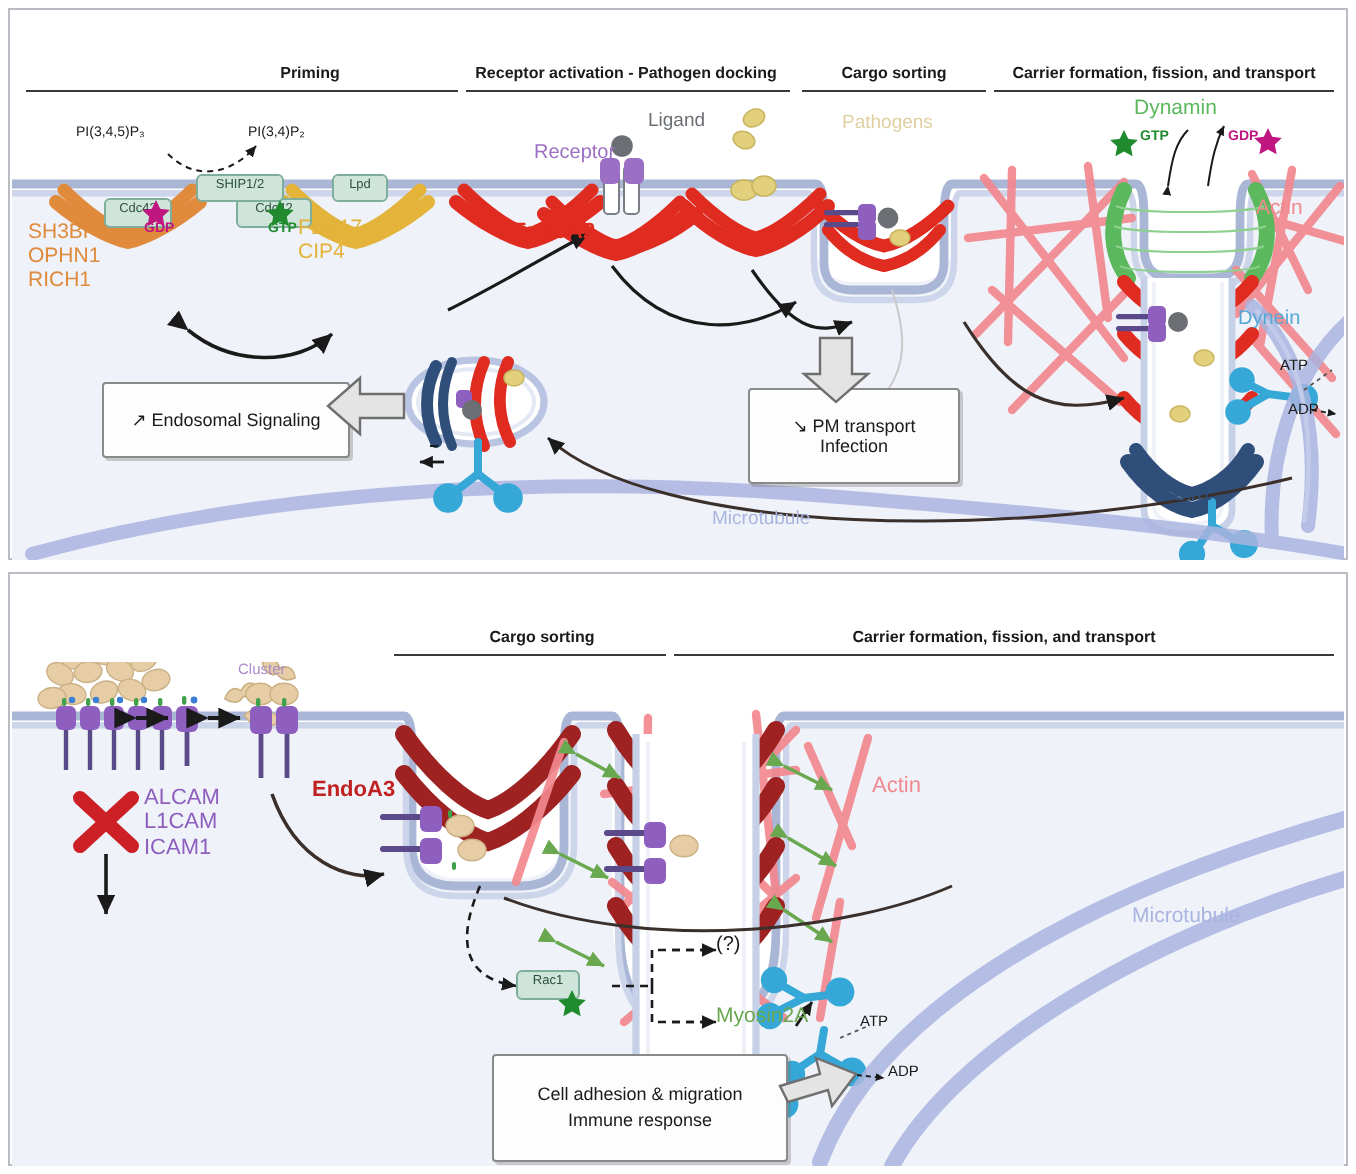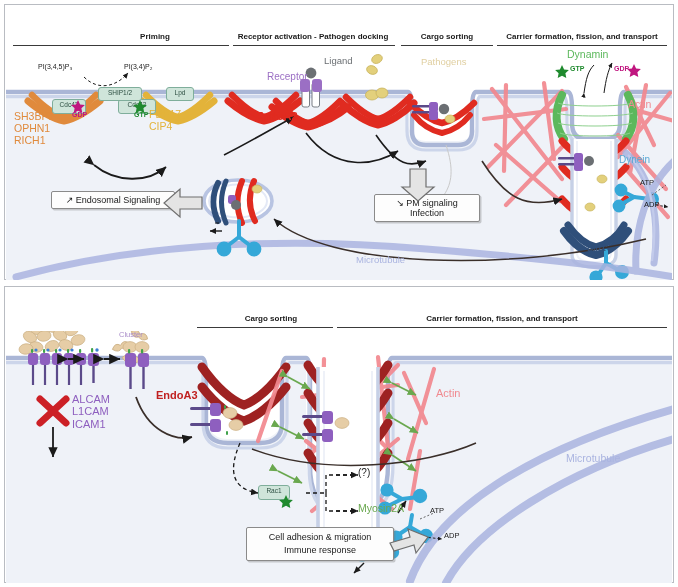--- a/index.html
+++ b/index.html
@@ -13,21 +13,21 @@
   .panel-title{position:absolute;font-weight:bold;font-size:12.5px;color:#111;letter-spacing:-0.1px;white-space:nowrap;}
 
   .stage{position:absolute;left:0;right:0;overflow:hidden;}
 
   .sect-label{position:absolute;font-size:8px;font-weight:bold;color:#1a1a1a;text-align:center;white-space:nowrap;}
   .sect-rule{position:absolute;height:1px;background:#3a3a3a;}
 
   .lbl{position:absolute;white-space:nowrap;line-height:1.12;}
 
   .callout{position:absolute;background:#fdfdfd;border:1px solid #8a8a8a;border-radius:2px;
-           font-size:9px;color:#1a1a1a;text-align:center;padding:3px 6px;box-shadow:1.5px 1.5px 0 rgba(120,120,120,.35);}
+           font-size:9px;color:#1a1a1a;text-align:center;padding:13px 6px;box-shadow:1.5px 1.5px 0 rgba(120,120,120,.35);}
 
   .gbox{position:absolute;background:#cfe5da;border:1px solid #7fae9b;border-radius:3px;
         font-size:6.5px;color:#2d4f42;text-align:center;line-height:1.6;white-space:nowrap;}
 
   svg{position:absolute;left:0;top:0;overflow:visible;}
   .nosel{user-select:none;}
 </style>
 </head>
 <body>
 
@@ -295,21 +295,21 @@
 
       <div class="lbl" style="left:537px;top:194px;font-size:9.5px;color:#2f4f7a;margin-left:44px;">Bin1</div>
       <div class="lbl" style="left:350px;top:206px;font-size:9.5px;color:#aab4e0;">Microtubule</div>
 
       <div class="callout" style="left:45px;top:142px;width:110px;">
         <span>↗</span>
         <span>Endosomal Signaling</span>
       </div>
       <div class="callout" style="left:368px;top:145px;width:92px;">
         <div><span>↘</span>
-             <span>PM signaling</span></div>
+             <span>PM transport</span></div>
         <div>Infection</div>
       </div>
 
       <svg style="left:0;top:0;width:668px;height:231px;">
         <path d="M196,148 L174,148 L174,140 L158,154 L174,168 L174,160 L196,160 Z" fill="#e4e4e4" stroke="#6f6f6f" stroke-width="1.2"></path>
         <path d="M404,120 L404,138 L396,138 L412,152 L428,138 L420,138 L420,120 Z" fill="#e4e4e4" stroke="#6f6f6f" stroke-width="1.2"></path>
       </svg>
     </div>
   </div>
 

